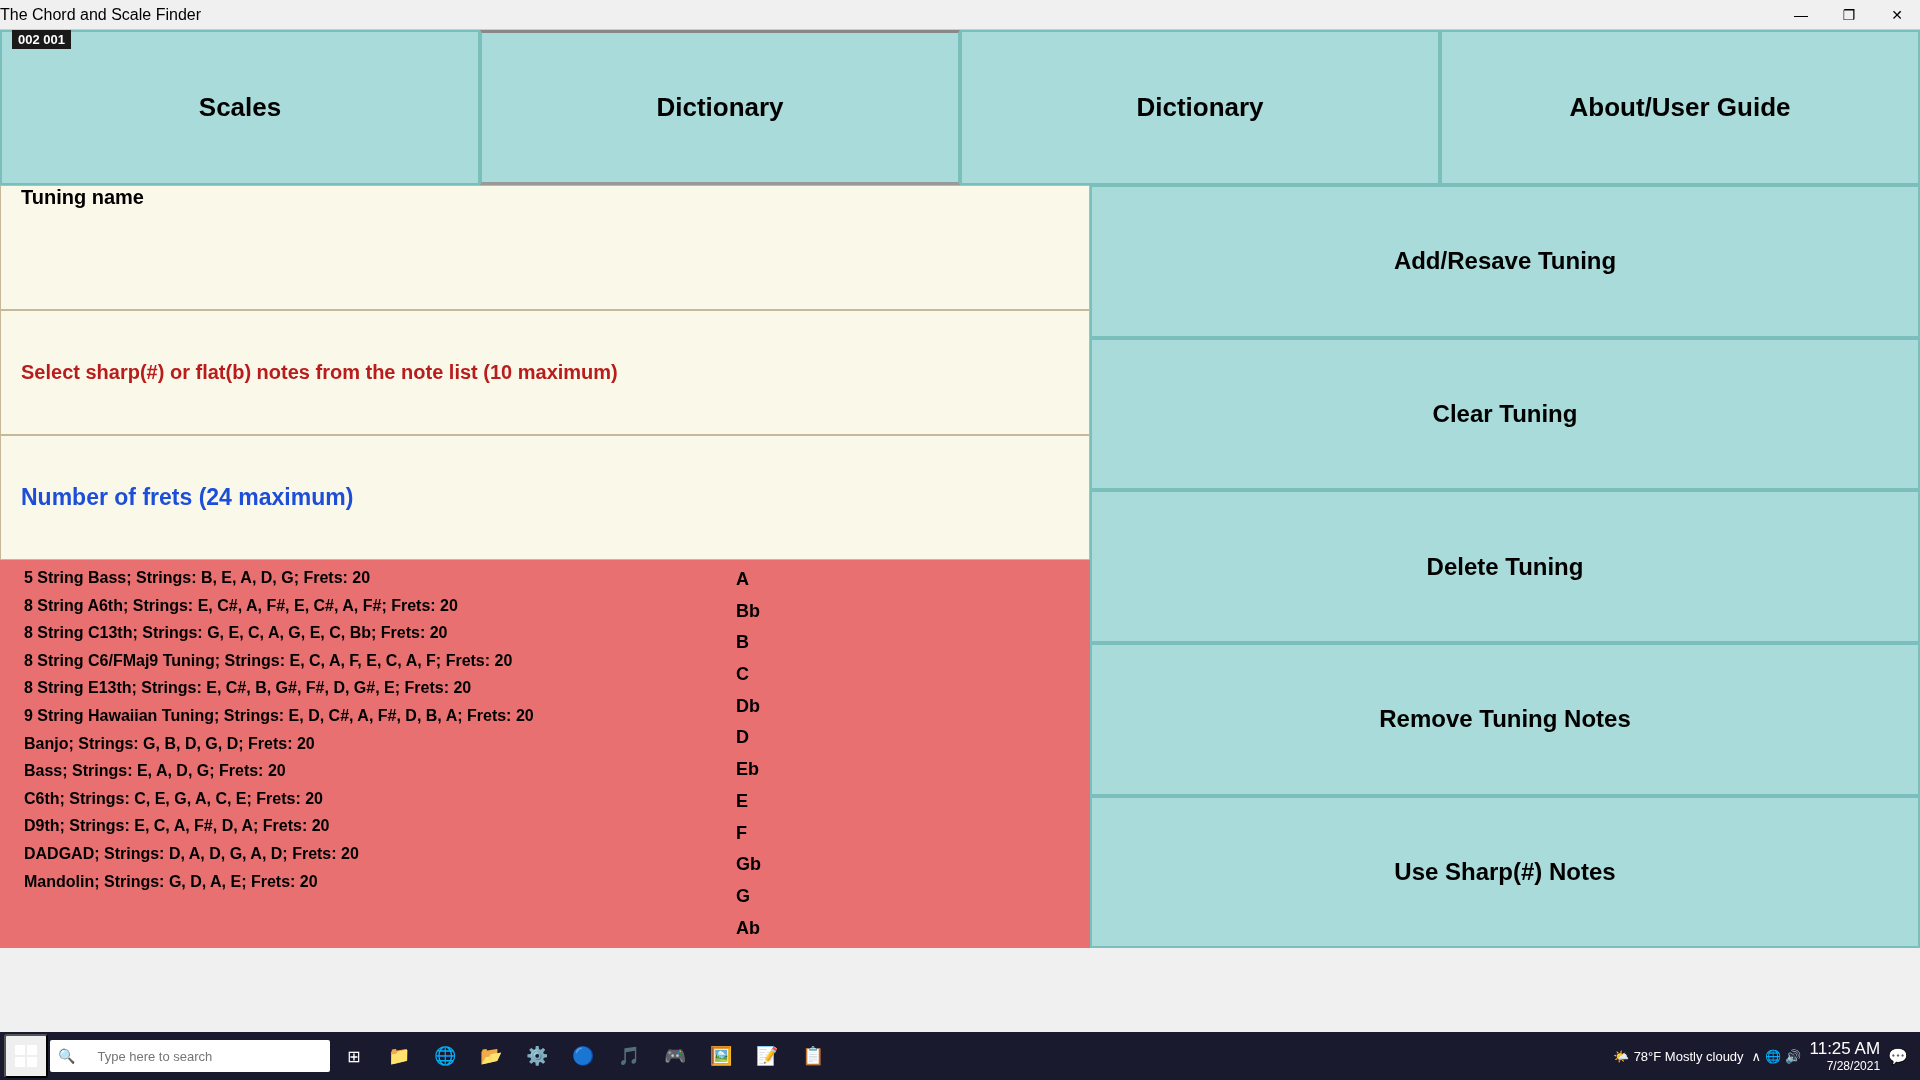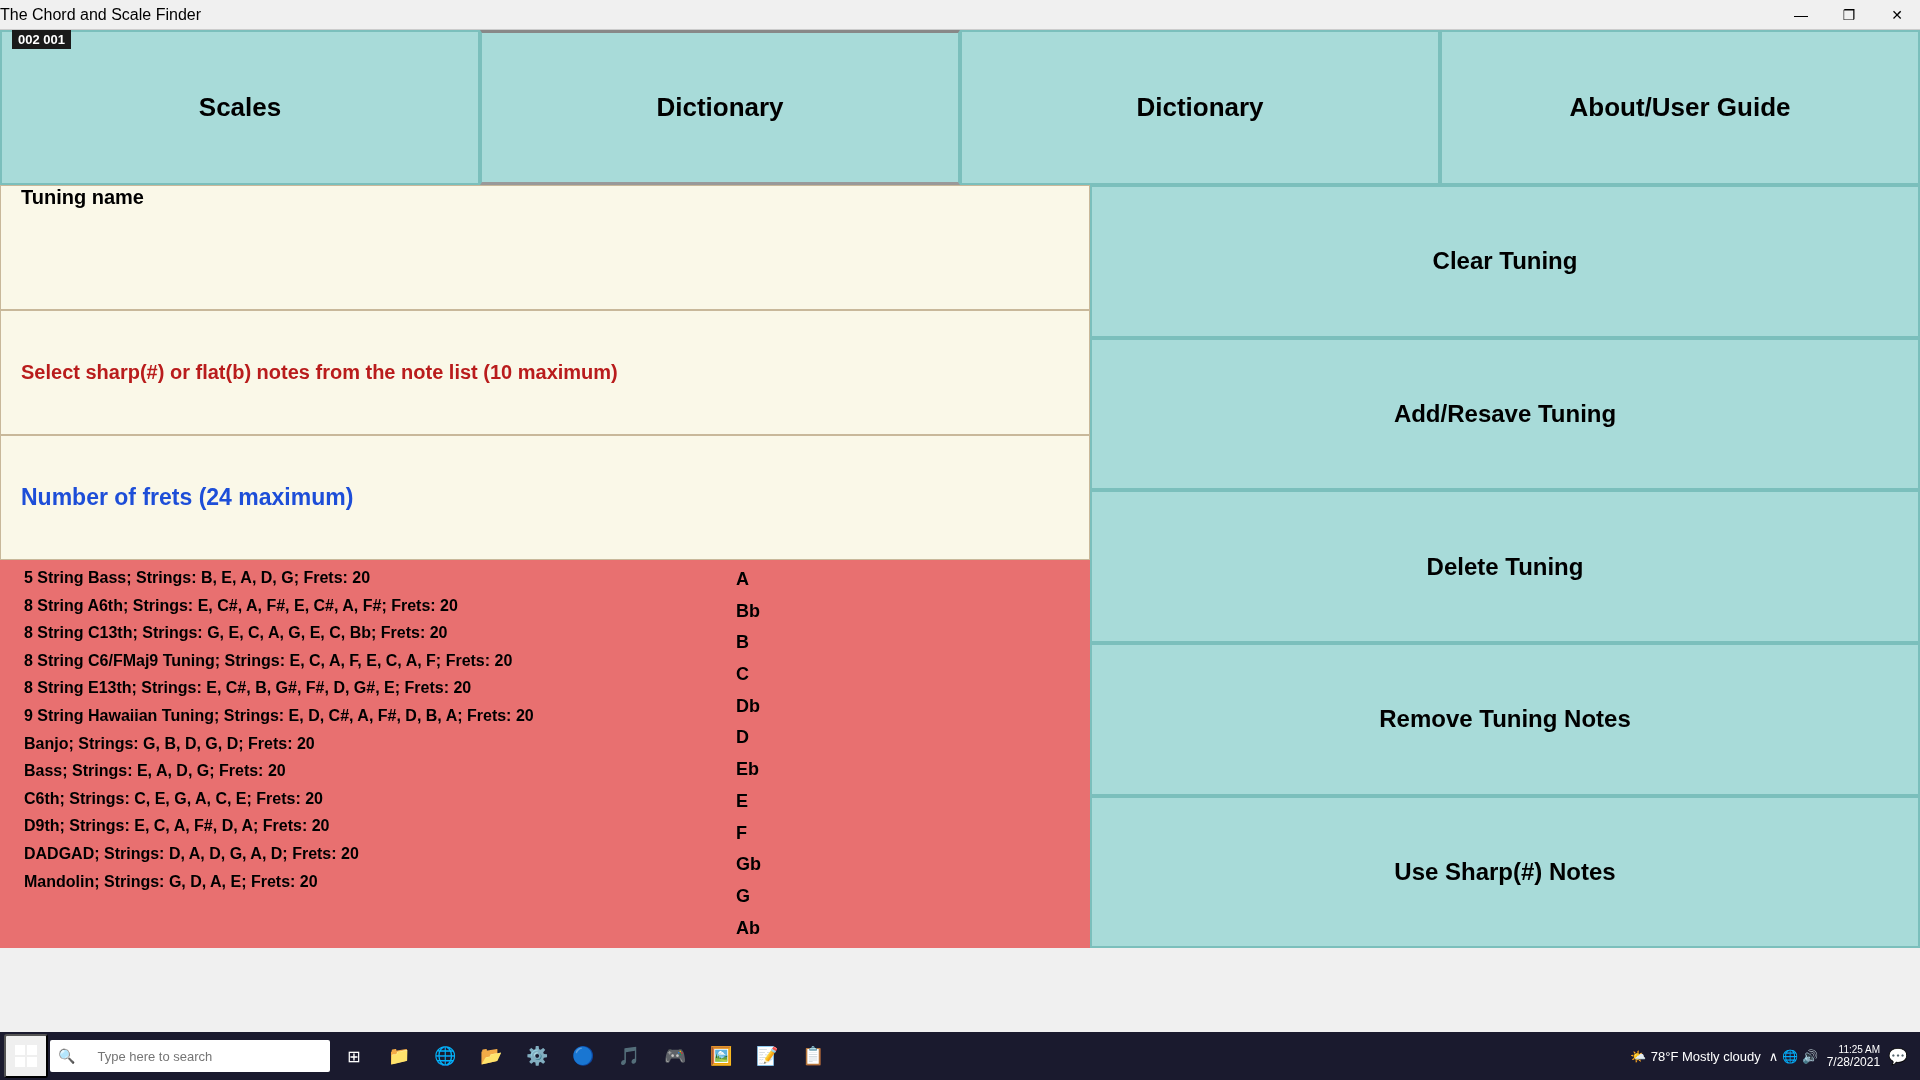--- a/index.html
+++ b/index.html
@@ -204,21 +204,21 @@
     #taskbar-right {
       margin-left: auto;
       display: flex;
       align-items: center;
       gap: 8px;
       color: white;
       font-size: 12px;
       padding-right: 8px;
     }
     #clock { text-align: right; }
-    #time { font-size: 10px; }
+    #time { font-size: 17px; }
     #date { font-size: 12px; }
     #sys-icons { display: flex; align-items: center; gap: 4px; font-size: 13px; }
     #weather { display: flex; align-items: center; gap: 4px; font-size: 13px; }
 
     .taskbar-app-icon {
       width: 44px; height: 44px;
       display: flex; align-items: center; justify-content: center;
       border-radius: 3px; cursor: pointer; font-size: 20px;
     }
   </style>
@@ -295,24 +295,24 @@
           <div class="note-item">Gb</div>
           <div class="note-item">G</div>
           <div class="note-item">Ab</div>
         </div>
     </div>
 
   </div>
 
   <div id="right-panel">
     <div class="right-btn">
+      <span>Add/Resave Tuning</span>
+    </div>
+    <div class="right-btn">
       <span>Clear Tuning</span>
-    </div>
-    <div class="right-btn">
-      <span>Add/Resave Tuning</span>
     </div>
     <div class="right-btn">
       <span>Delete Tuning</span>
     </div>
     <div class="right-btn">
       <span>Remove Tuning Notes</span>
     </div>
     <div class="right-btn">
       <span>Use Sharp(#) Notes</span>
     </div>

